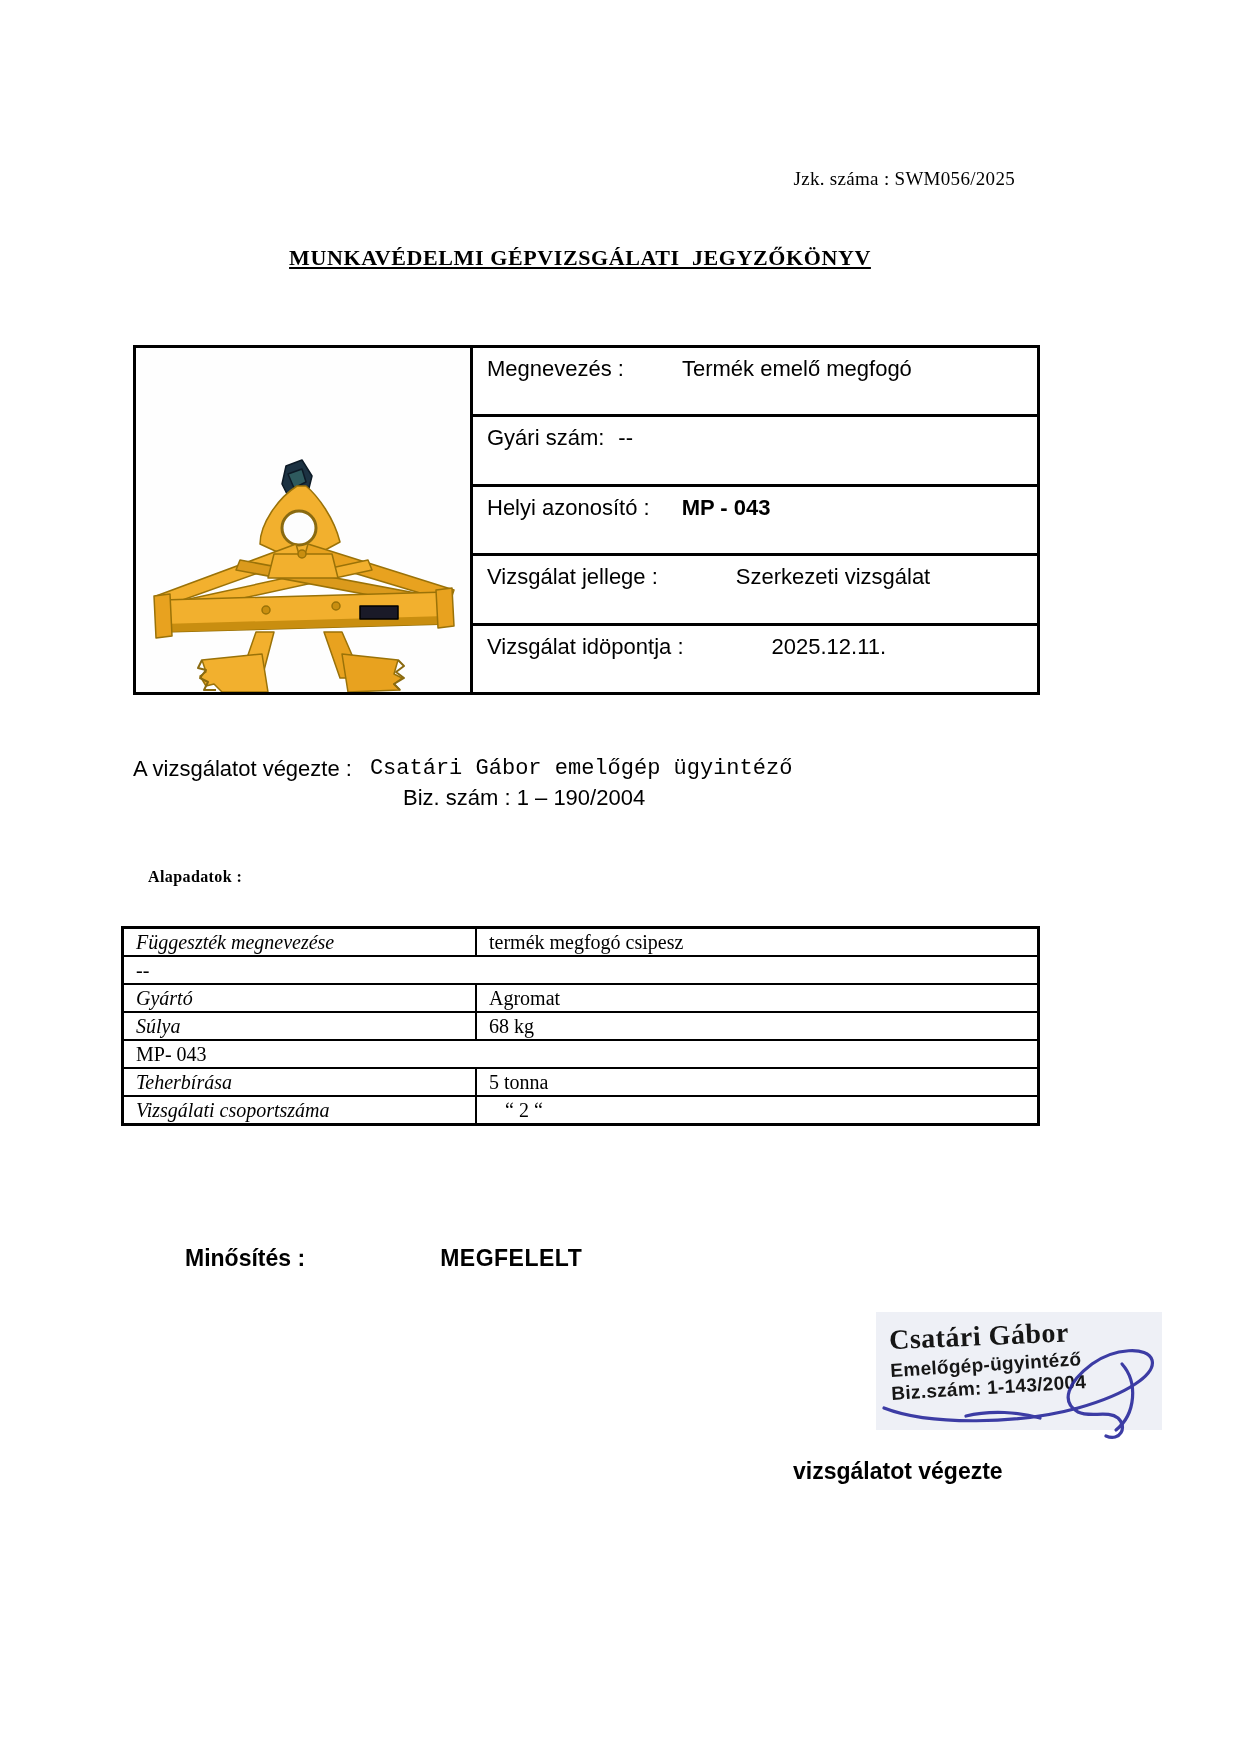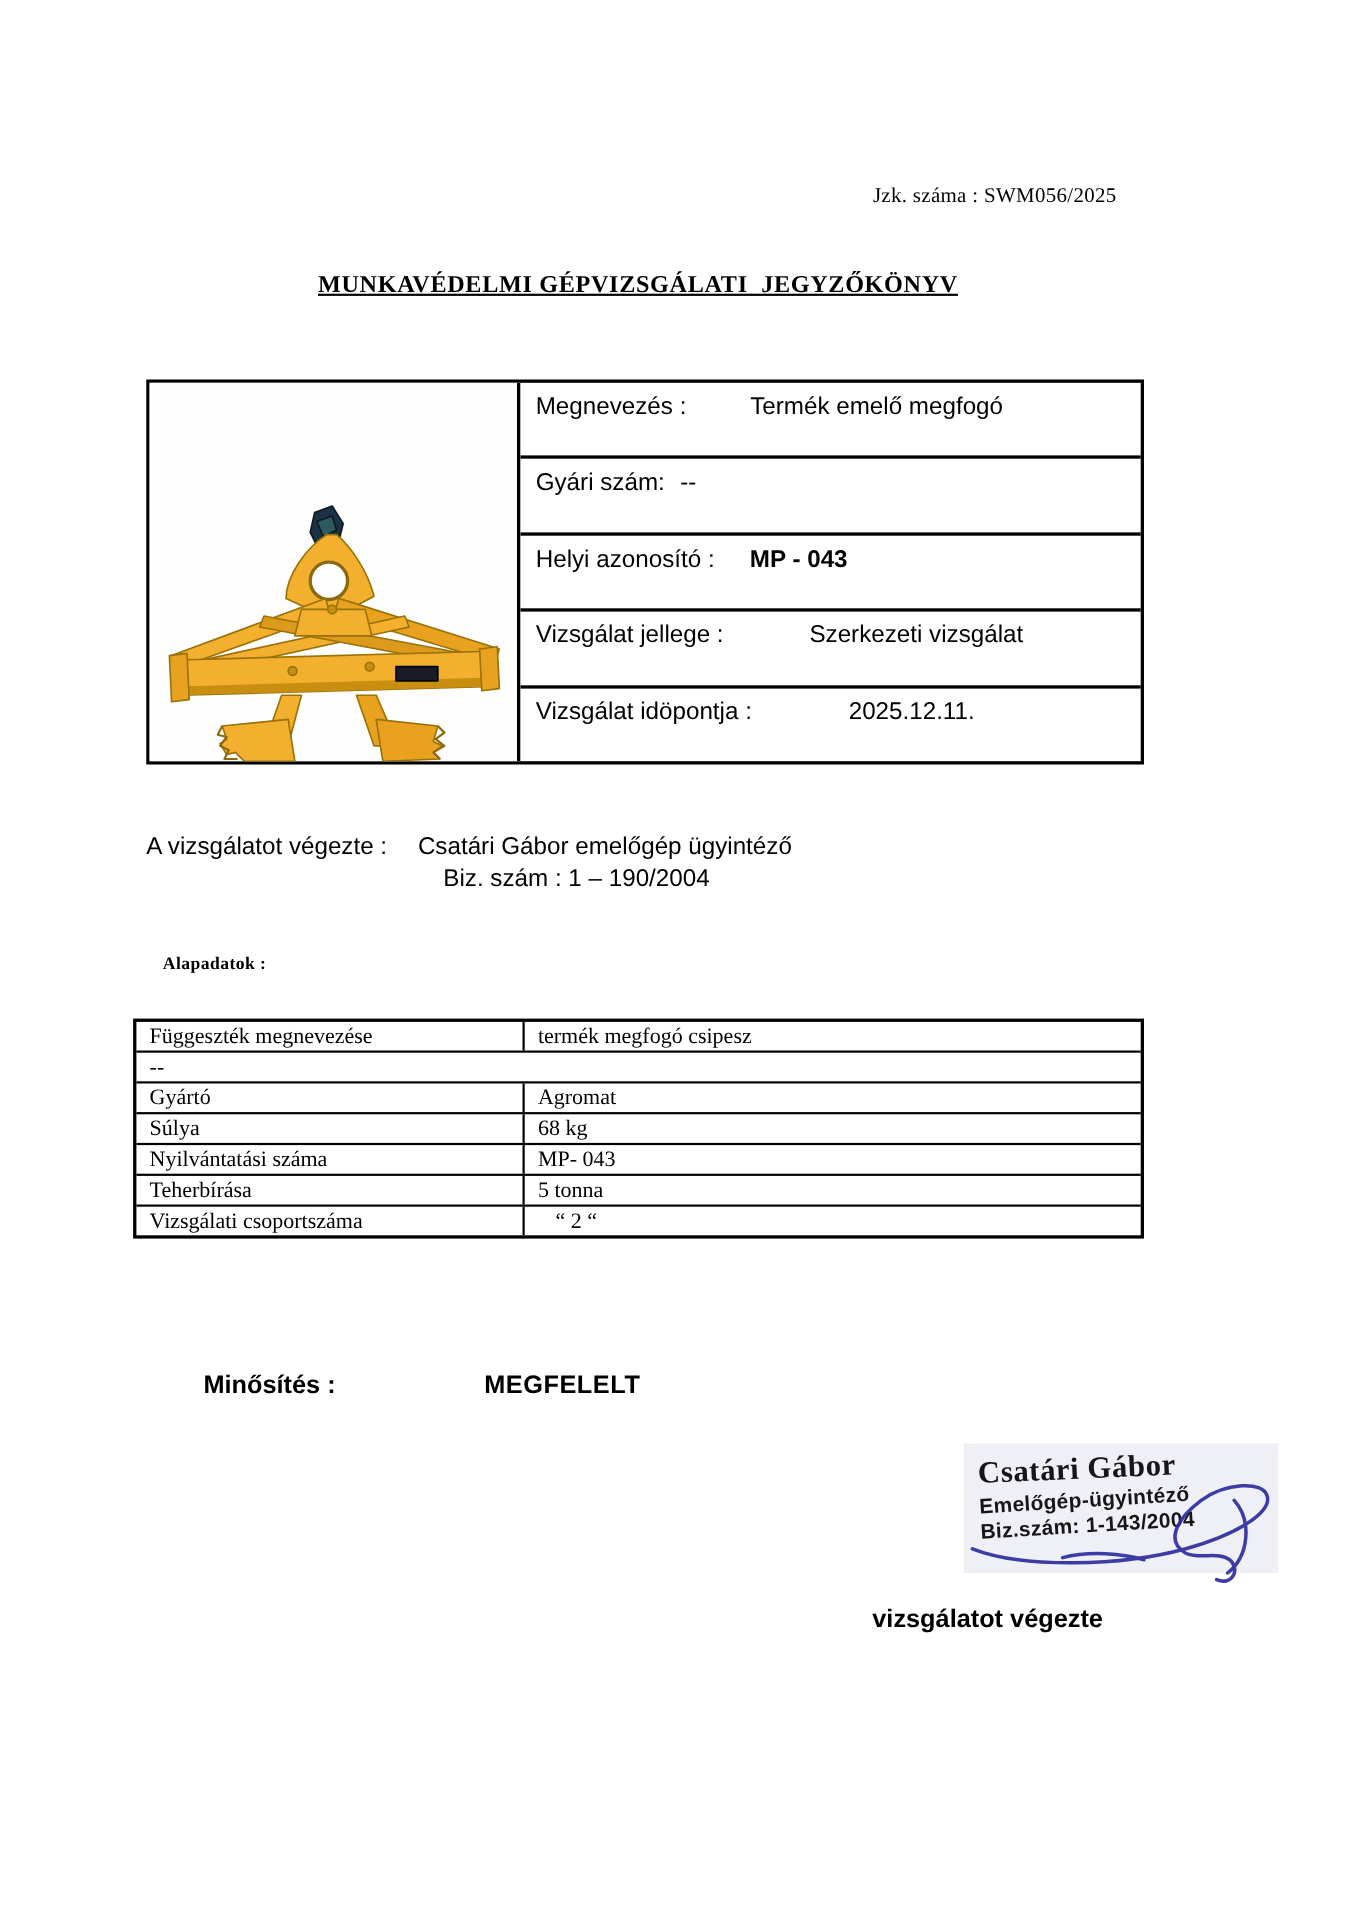--- a/index.html
+++ b/index.html
@@ -59,21 +59,21 @@
   .mrow.r2 .val{margin-left:32px;font-weight:bold;}
   .mrow.r3 .val{margin-left:78px;}
   .mrow.r4 .val{margin-left:88px;}
   
   .inspector{
     position:absolute;left:133px;top:754px;
     font-family:"Liberation Sans", sans-serif;
     font-size:22px;line-height:29px;
   }
   .inspector .row1{display:flex;}
-  .inspector .who{margin-left:28px;}
+  .inspector .who{margin-left:18px;font-family:Liberation Mono, monospace;}
   .inspector .row2{margin-left:270px;}
   
   .basic-heading{
     position:absolute;left:148px;top:868px;
     font-size:16px;font-weight:bold;letter-spacing:.4px;
   }
   .basic-table{
     position:absolute;left:121px;top:926px;
     width:919px;height:200px;
     border:3px solid #000;
@@ -89,21 +89,21 @@
     font-size:20px;
     align-items:center;
   }
   .brow:last-child{border-bottom:none;}
   .brow .bl{
     width:353px;flex:0 0 353px;
     border-right:2px solid #000;
     box-sizing:border-box;
     padding-left:12px;
     align-self:stretch;
-    display:flex;align-items:center;
+    display:flex;align-items:center;font-style:italic;
   }
   .brow .bv{padding-left:12px;}
   .brow.r6 .bv{padding-left:28px;}
   
   .qualification{
     position:absolute;left:185px;top:1245px;
     font-family:"Liberation Sans", sans-serif;
     font-size:23px;font-weight:bold;
     display:flex;
   }
@@ -242,21 +242,20 @@
     </div>
     <div class="brow r2">
       <span class="bl">Gyártó</span>
       <span class="bv">Agromat</span>
     </div>
     <div class="brow r3">
       <span class="bl">Súlya</span>
       <span class="bv">68  kg</span>
     </div>
     <div class="brow r4">
-      <span class="bl">Nyilvántatási száma</span>
       <span class="bv">MP- 043</span>
     </div>
     <div class="brow r5">
       <span class="bl">Teherbírása</span>
       <span class="bv">5 tonna</span>
     </div>
     <div class="brow r6">
       <span class="bl">Vizsgálati csoportszáma</span>
       <span class="bv">“ 2 “</span>
     </div>

